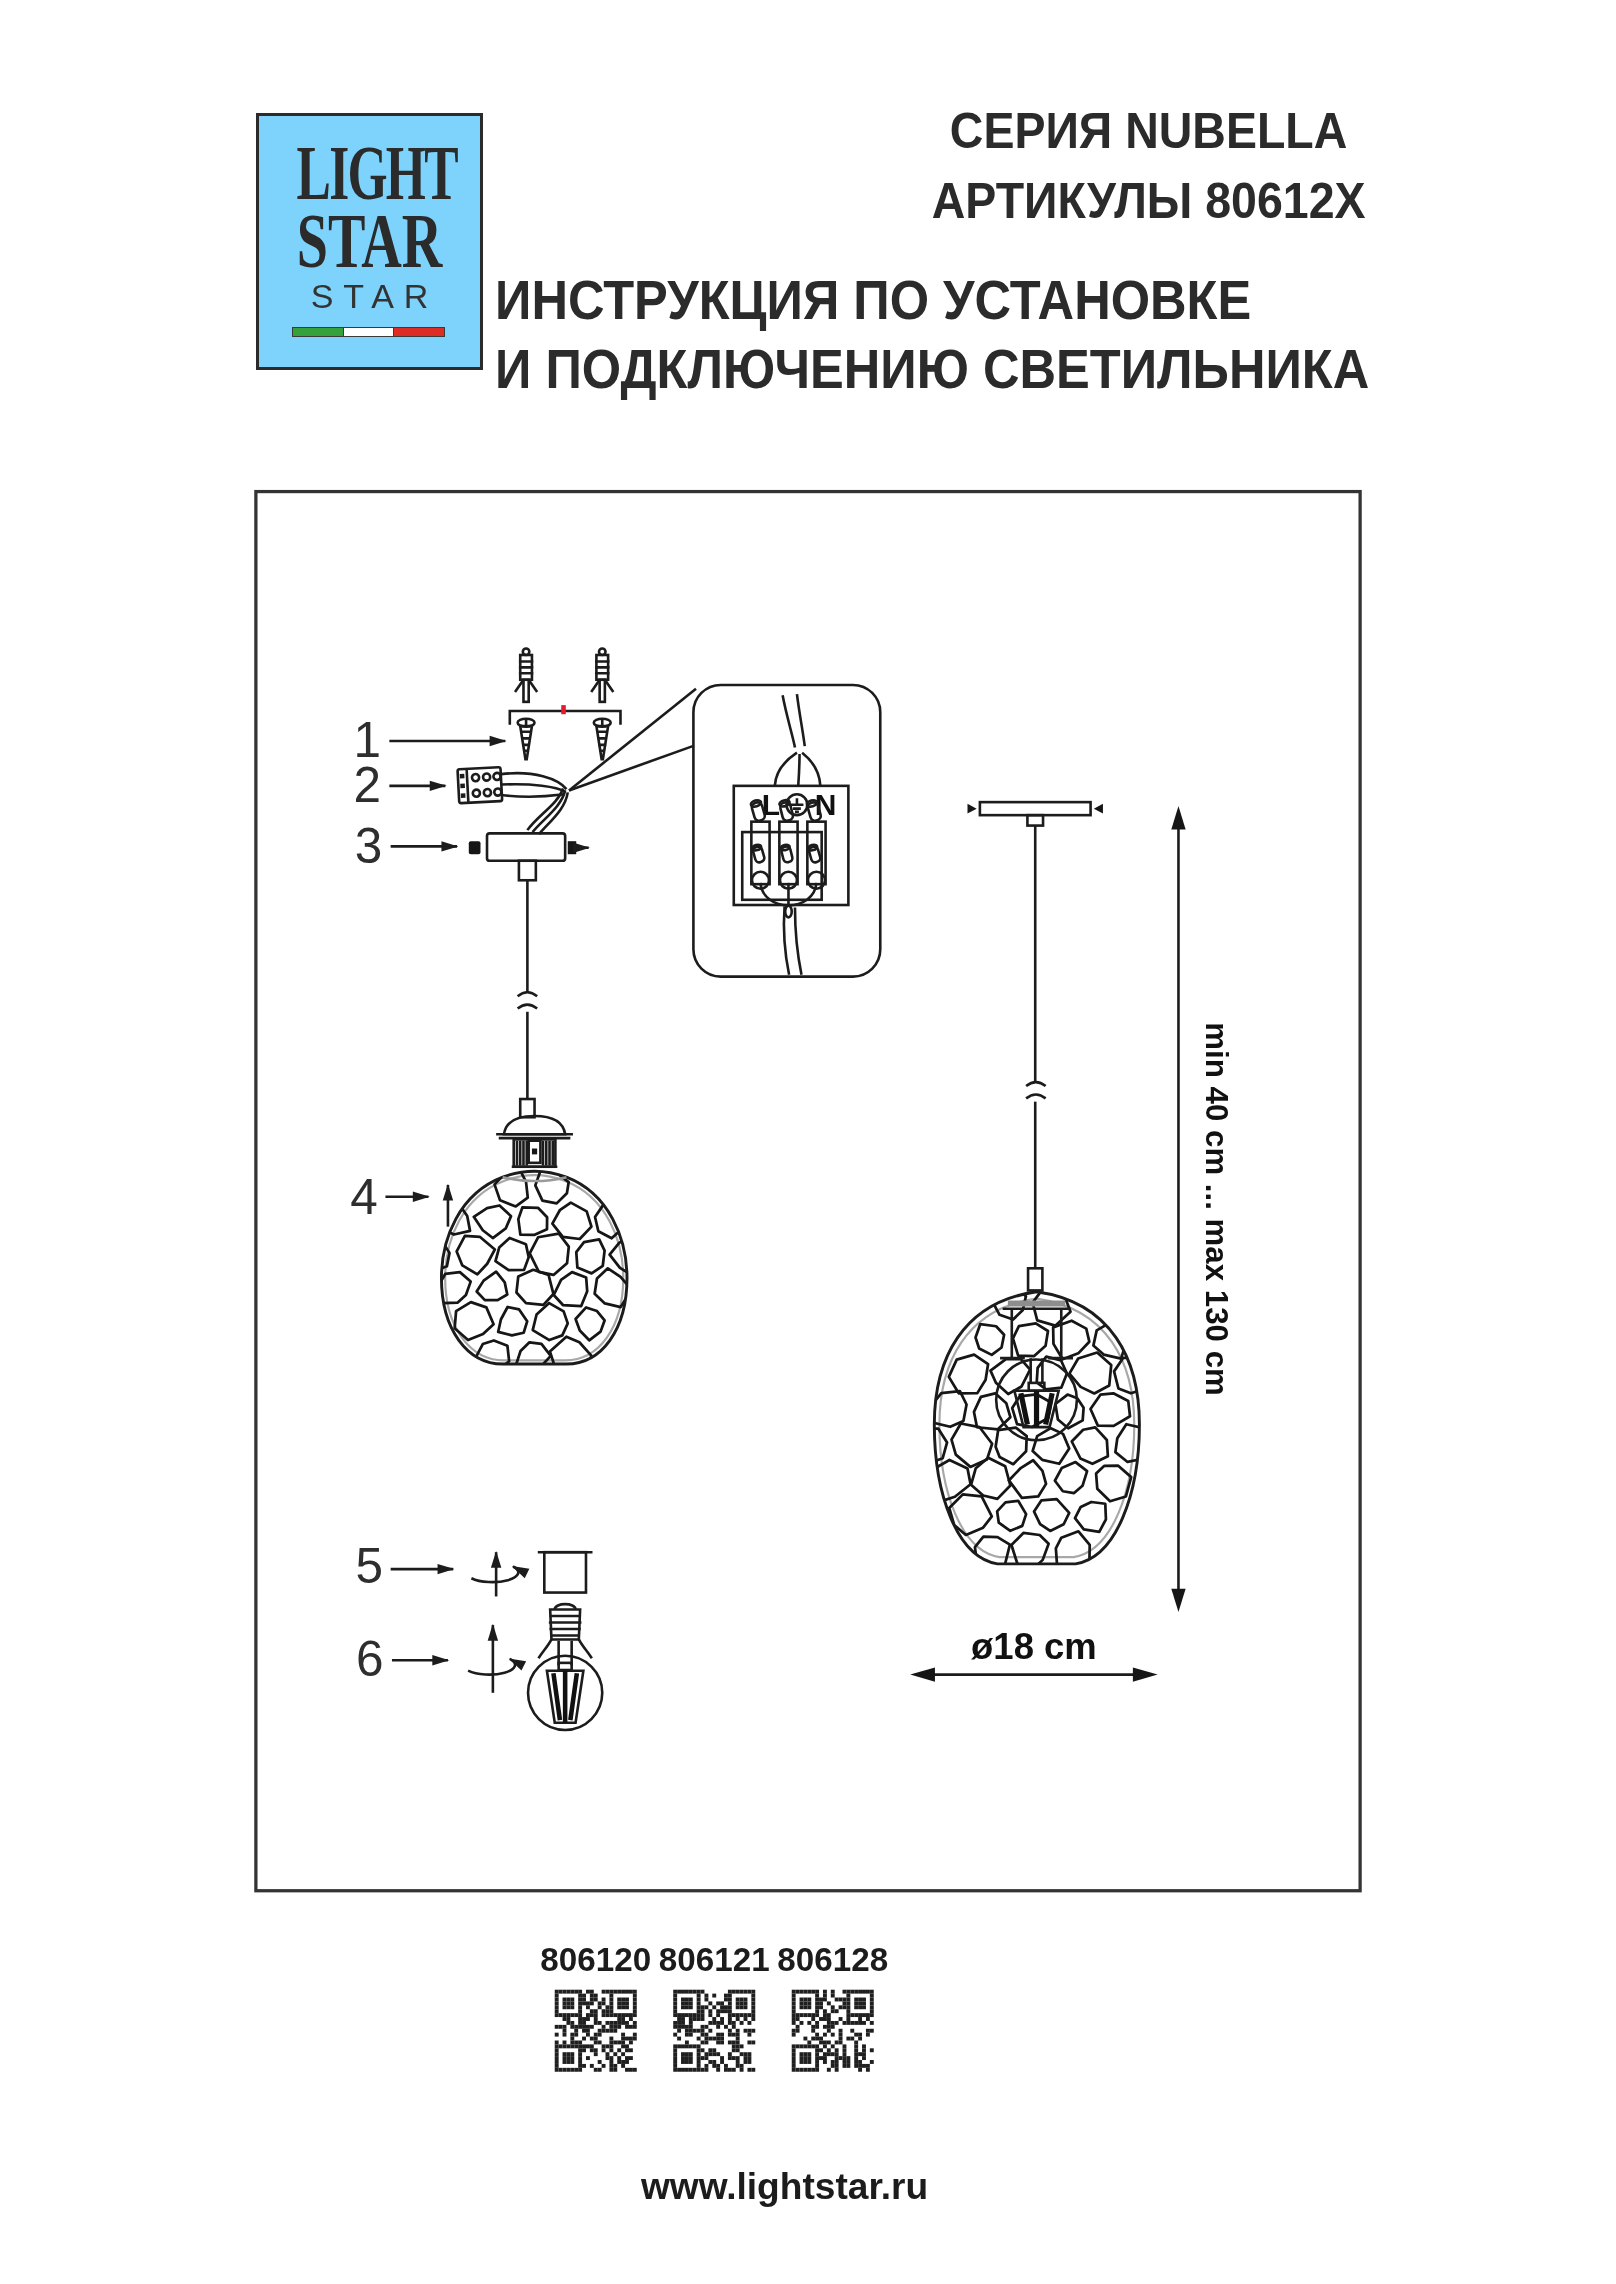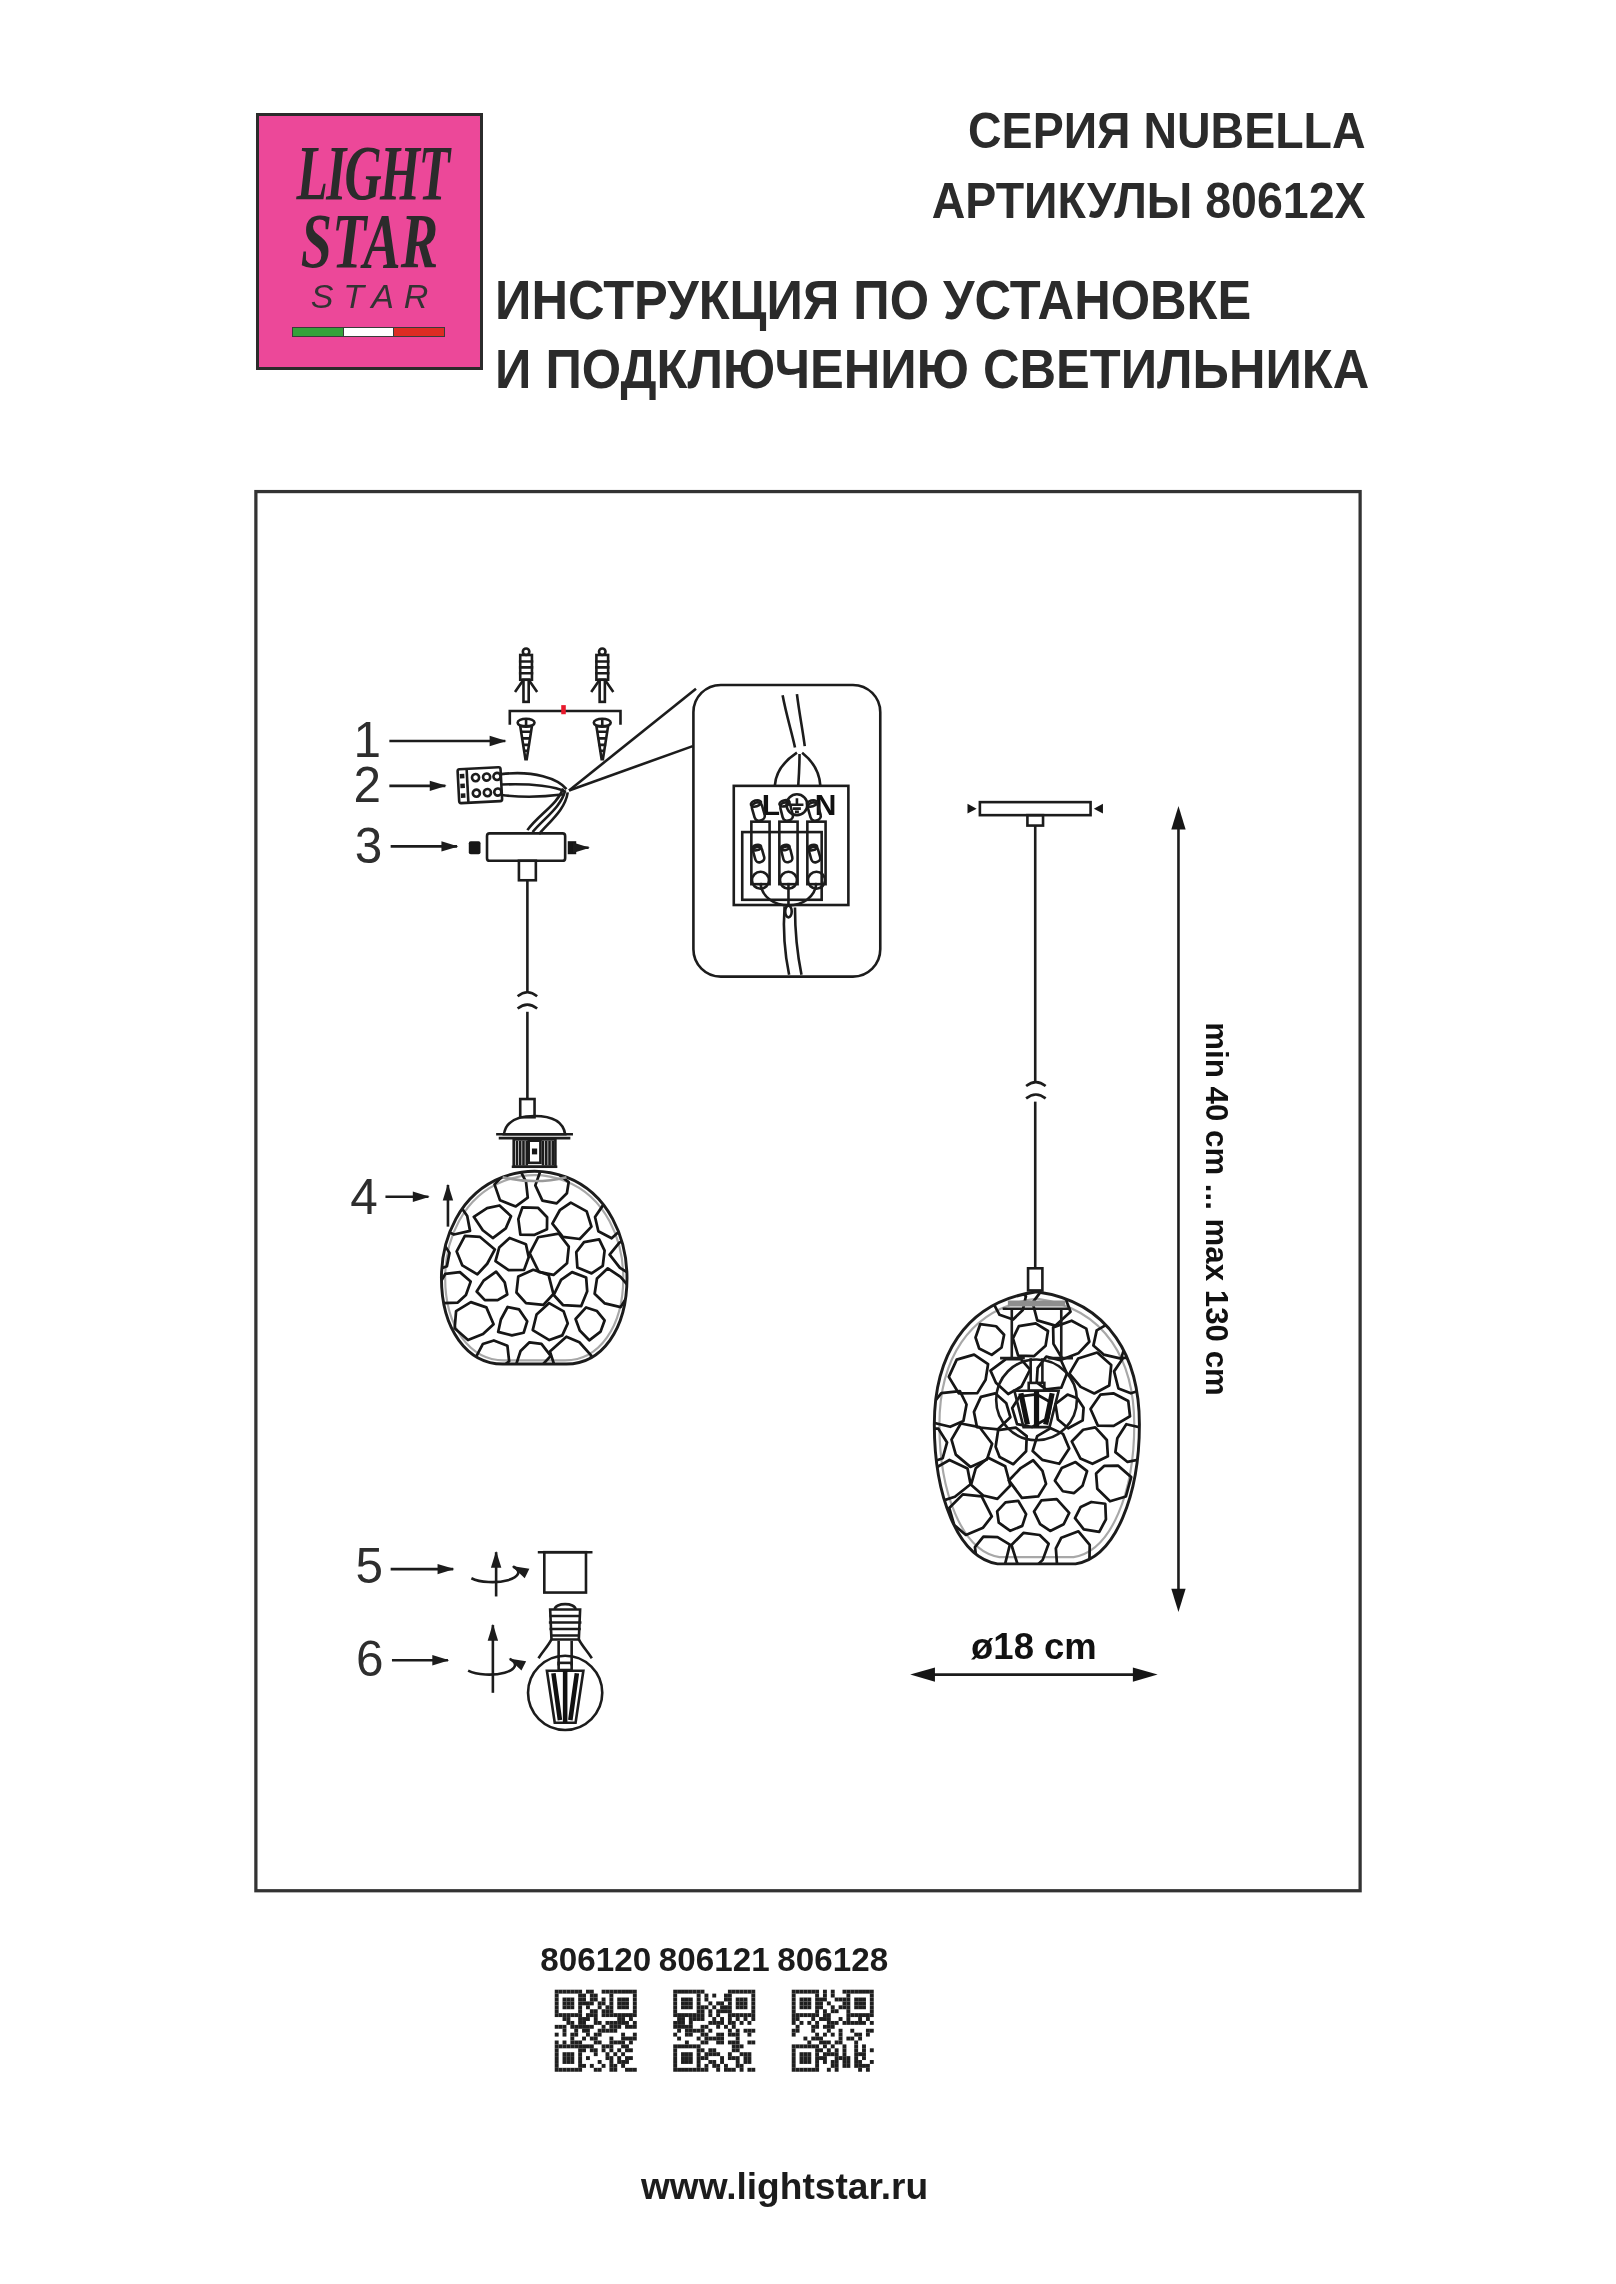--- a/index.html
+++ b/index.html
@@ -3,31 +3,31 @@
 <meta charset="utf-8">
 <style>
   html,body{margin:0;padding:0;}
   body{
     width:1616px;height:2284px;background:#ffffff;position:relative;
     font-family:"Liberation Sans",sans-serif;color:#222;overflow:hidden;
   }
   
   .logo-box{
     position:absolute;left:256px;top:113px;width:227px;height:257px;
-    border:3.9px solid #2b2b2b;box-sizing:border-box;background:#ec4899;font-style:italic;
+    border:3.9px solid #2b2b2b;box-sizing:border-box;background:#7dd3fc;
   }
   .logo-line{position:absolute;left:0;width:100%;text-align:center;color:#2b2b2b;white-space:nowrap;}
   .logo-light{top:18px;font-family:"Liberation Serif",serif;font-weight:bold;font-size:78px;line-height:78px;letter-spacing:-2.6px;transform:scaleX(0.66);transform-origin:50% 50%;}
   .logo-star{top:86px;font-family:"Liberation Serif",serif;font-weight:bold;font-size:78px;line-height:78px;letter-spacing:0px;transform:scaleX(0.72);transform-origin:50% 50%;}
   .logo-group{top:163px;font-size:34px;line-height:34px;letter-spacing:9.8px;text-indent:9.8px;color:#333;}
   .flag{position:absolute;left:33px;top:211px;width:153px;height:10.4px;border:1.3px solid #3a3a3a;box-sizing:border-box;display:flex;}
   .flag span{flex:1;height:100%;}
   .flag .mid{border-left:1.3px solid #3a3a3a;border-right:1.3px solid #3a3a3a;box-sizing:border-box;}
   
-  .title-block{position:absolute;right:250px;top:96px;text-align:right;font-weight:bold;color:#2b2b2b;}
+  .title-block{position:absolute;right:250px;top:96px;text-align:center;font-weight:bold;color:#2b2b2b;}
   .title-block .line{font-size:50px;line-height:70px;transform:scaleX(0.93);transform-origin:100% 50%;white-space:nowrap;}
   .instr-block{position:absolute;right:247px;top:266px;font-weight:bold;color:#2b2b2b;}
   .instr-block .line{font-size:55px;line-height:69px;transform:scaleX(0.92);transform-origin:100% 50%;white-space:nowrap;}
   
   svg{position:absolute;left:0;top:0;}
   svg .ln{stroke:#1c1c1c;fill:none;stroke-width:4;}
   svg text{font-family:"Liberation Sans",sans-serif;fill:#2e2e2e;}
   .stepnum{font-size:76px;}
   .dimtxt{font-size:48px;font-weight:bold;fill:#111;}
   .diatxt{font-size:56px;font-weight:bold;fill:#111;}

